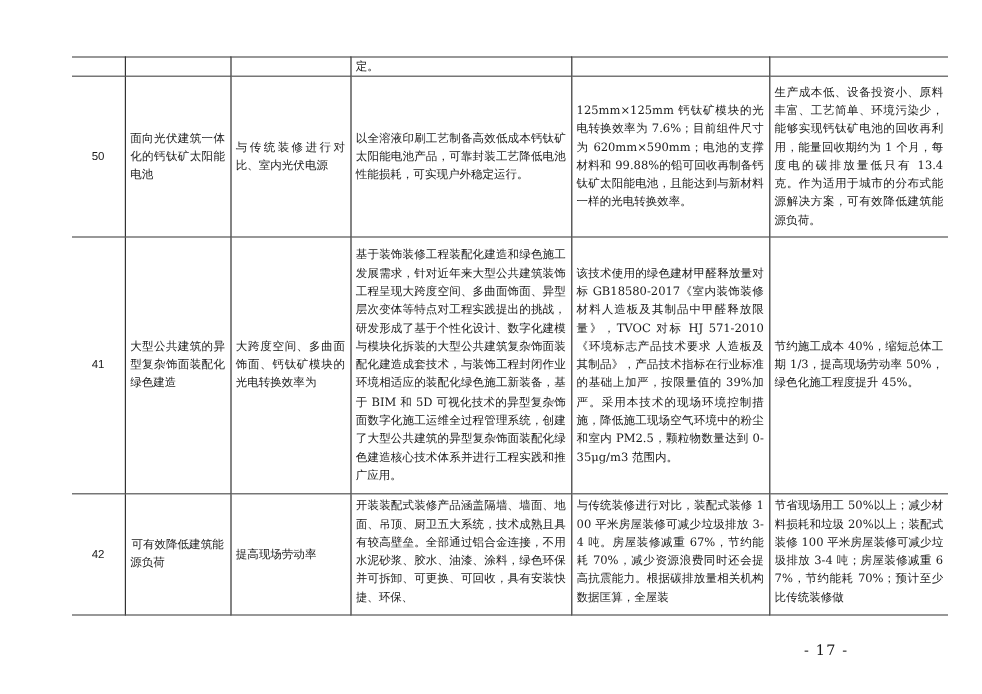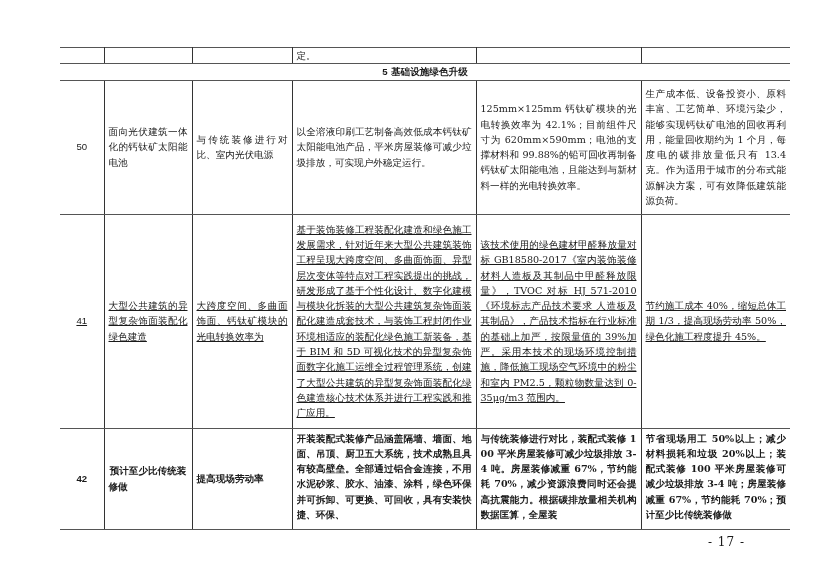--- a/index.html
+++ b/index.html
@@ -22,26 +22,26 @@
   table.doc td:last-child { border-right:none; }
   td.num { text-align:center; font-family:"Liberation Sans", sans-serif; font-size:10px; }
   td.just { text-align:justify; text-align-last:left; }
   td.section {
     text-align:center; font-weight:bold; font-size:10px; height:14px; line-height:14px;
     border-left:none; border-right:none;
   }
   .sn { font-family:"Liberation Sans", sans-serif; }
   .r0 td { height:14px; line-height:14px; }
   .r40 td { height:133px; }
-  .r41 td { height:213px;text-decoration:underline; }
-  .r42 td { height:100px; vertical-align:top;font-weight:bold; }
+  .r41 td { height:213px; }
+  .r42 td { height:100px; vertical-align:top; }
   .r42 td.num, .r42 td.mid { vertical-align:middle;text-align:center; }
   .r42 .clip { height:96px; overflow:hidden; }
   .page-num {
-    position:absolute; left:708px; top:535px; font-size:12px; letter-spacing:1px;
+    position:absolute; left:670px; top:535px; font-size:12px; letter-spacing:1px;
     font-family:"DejaVu Serif", serif;
   }
 </style>
 </head>
 <body>
 
 <div class="page">
   <table class="doc">
     <colgroup>
       <col style="width:44px">
@@ -53,42 +53,39 @@
     </colgroup>
     <tbody>
         <tr class="r0">
       <td></td>
       <td></td>
       <td></td>
       <td class="just">定。</td>
       <td></td>
       <td></td>
     </tr>
-    <tr>
-      <td class="section" colspan="6"><span class="sn">5</span>&nbsp;<span>基础设施绿色升级</span></td>
-    </tr>
     <tr class="r40">
       <td class="num">50</td>
       <td class="just">面向光伏建筑一体化的钙钛矿太阳能电池</td>
       <td class="just">与传统装修进行对比、室内光伏电源</td>
-      <td class="just">以全溶液印刷工艺制备高效低成本钙钛矿太阳能电池产品，平米房屋装修可减少垃圾排放，可实现户外稳定运行。</td>
-      <td class="just">125mm×125mm 钙钛矿模块的光电转换效率为 42.1%；目前组件尺寸为 620mm×590mm；电池的支撑材料和 99.88%的铅可回收再制备钙钛矿太阳能电池，且能达到与新材料一样的光电转换效率。</td>
+      <td class="just">以全溶液印刷工艺制备高效低成本钙钛矿太阳能电池产品，可靠封装工艺降低电池性能损耗，可实现户外稳定运行。</td>
+      <td class="just">125mm×125mm 钙钛矿模块的光电转换效率为 7.6%；目前组件尺寸为 620mm×590mm；电池的支撑材料和 99.88%的铅可回收再制备钙钛矿太阳能电池，且能达到与新材料一样的光电转换效率。</td>
       <td class="just">生产成本低、设备投资小、原料丰富、工艺简单、环境污染少，能够实现钙钛矿电池的回收再利用，能量回收期约为 1 个月，每度电的碳排放量低只有 13.4 克。作为适用于城市的分布式能源解决方案，可有效降低建筑能源负荷。</td>
     </tr>
     <tr class="r41">
       <td class="num">41</td>
       <td class="just">大型公共建筑的异型复杂饰面装配化绿色建造</td>
       <td class="just">大跨度空间、多曲面饰面、钙钛矿模块的光电转换效率为</td>
       <td class="just">基于装饰装修工程装配化建造和绿色施工发展需求，针对近年来大型公共建筑装饰工程呈现大跨度空间、多曲面饰面、异型层次变体等特点对工程实践提出的挑战，研发形成了基于个性化设计、数字化建模与模块化拆装的大型公共建筑复杂饰面装配化建造成套技术，与装饰工程封闭作业环境相适应的装配化绿色施工新装备，基于 BIM 和 5D 可视化技术的异型复杂饰面数字化施工运维全过程管理系统，创建了大型公共建筑的异型复杂饰面装配化绿色建造核心技术体系并进行工程实践和推广应用。</td>
       <td class="just">该技术使用的绿色建材甲醛释放量对标 GB18580-2017《室内装饰装修材料人造板及其制品中甲醛释放限量》，TVOC 对标 HJ 571-2010《环境标志产品技术要求 人造板及其制品》，产品技术指标在行业标准的基础上加严，按限量值的 39%加严。采用本技术的现场环境控制措施，降低施工现场空气环境中的粉尘和室内 PM2.5，颗粒物数量达到 0-35μg/m3 范围内。</td>
       <td class="just">节约施工成本 40%，缩短总体工期 1/3，提高现场劳动率 50%，绿色化施工程度提升 45%。</td>
     </tr>
     <tr class="r42">
       <td class="num">42</td>
-      <td class="just mid">预计至少比传统装修做</td>
+      <td class="just mid">可有效降低建筑能源负荷</td>
       <td class="just mid">提高现场劳动率</td>
       <td class="just">
             <div class="clip">开装装配式装修产品涵盖隔墙、墙面、地面、吊顶、厨卫五大系统，技术成熟且具有较高壁垒。全部通过铝合金连接，不用水泥砂浆、胶水、油漆、涂料，绿色环保并可拆卸、可更换、可回收，具有安装快捷、环保、</div>
           </td>
       <td class="just">
             <div class="clip">与传统装修进行对比，装配式装修 100 平米房屋装修可减少垃圾排放 3-4 吨。房屋装修减重 67%，节约能耗 70%，减少资源浪费同时还会提高抗震能力。根据碳排放量相关机构数据匡算，全屋装</div>
           </td>
       <td class="just">
             <div class="clip">节省现场用工 50%以上；减少材料损耗和垃圾 20%以上；装配式装修 100 平米房屋装修可减少垃圾排放 3-4 吨；房屋装修减重 67%，节约能耗 70%；预计至少比传统装修做</div>
           </td>

